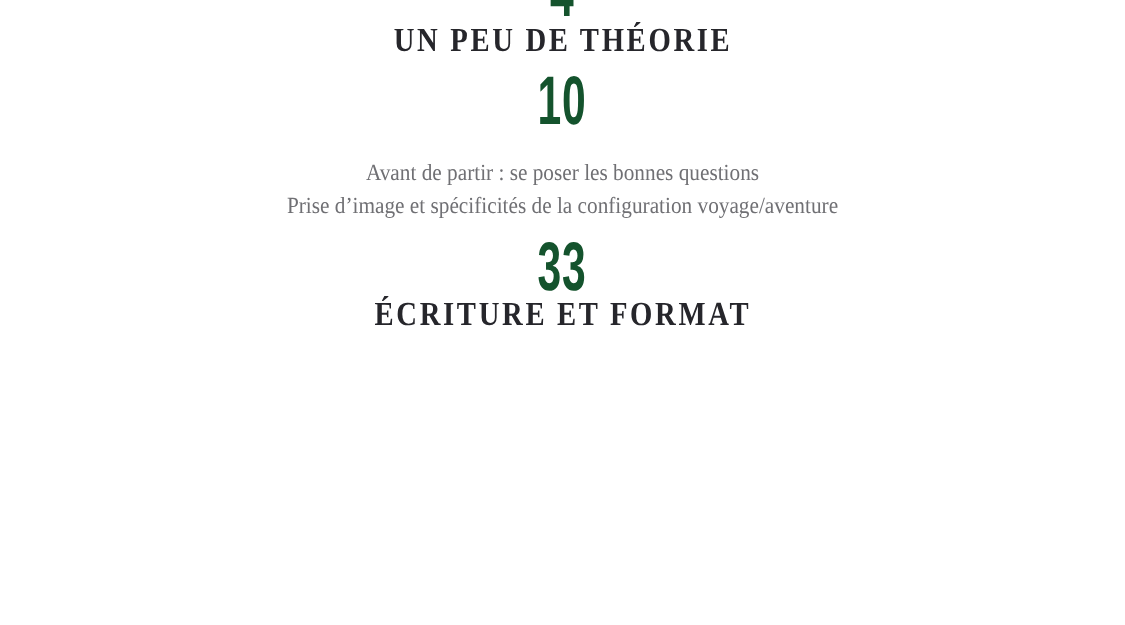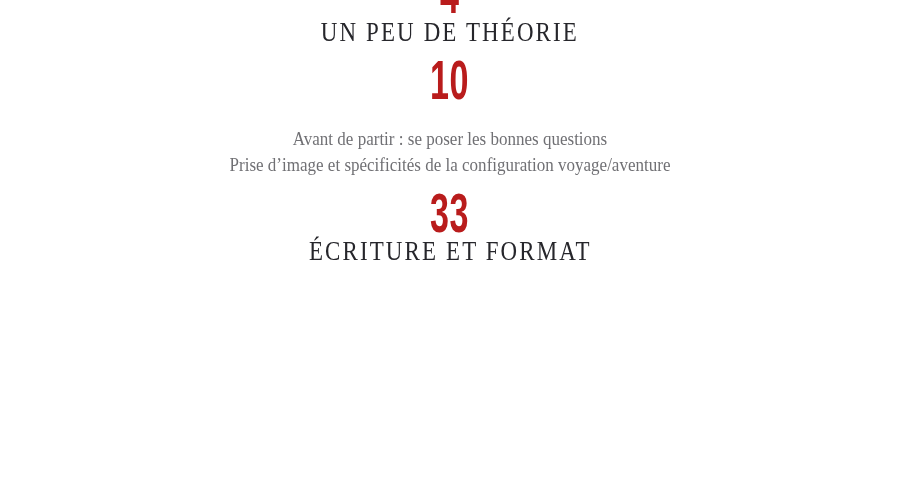--- a/index.html
+++ b/index.html
@@ -28,36 +28,37 @@
   }
   .toc-section:first-child { margin-top: -26px; }
 
   .toc-number {
     height: 40px;
     line-height: 40px;
     text-align: center;
     font-family: "Liberation Sans", sans-serif;
     font-weight: bold;
     font-size: 55px;
-    color: #b91c1c;
+    color: #14532d;
   }
   .toc-number > span {
     display: inline-block;
     transform: scaleX(0.62);
     transform-origin: 50% 100%;
     letter-spacing: 1px;
   }
 
   .toc-title {
     margin-top: 5px;
     line-height: 26px;
     text-align: center;
     font-size: 27px;
     color: #26262b;
     white-space: nowrap;
+    font-weight: bold;
   }
   .toc-title > span {
     display: inline-block;
     transform: scaleX(0.85);
     transform-origin: 50% 50%;
     letter-spacing: 2.5px;
   }
 
   .toc-desc {
     margin-top: 11px;

